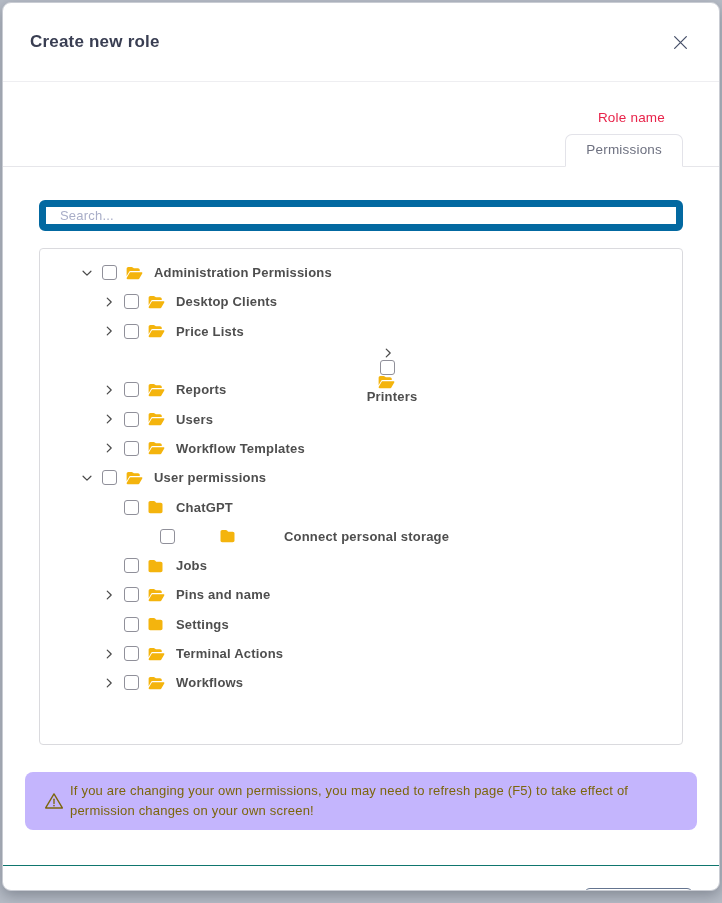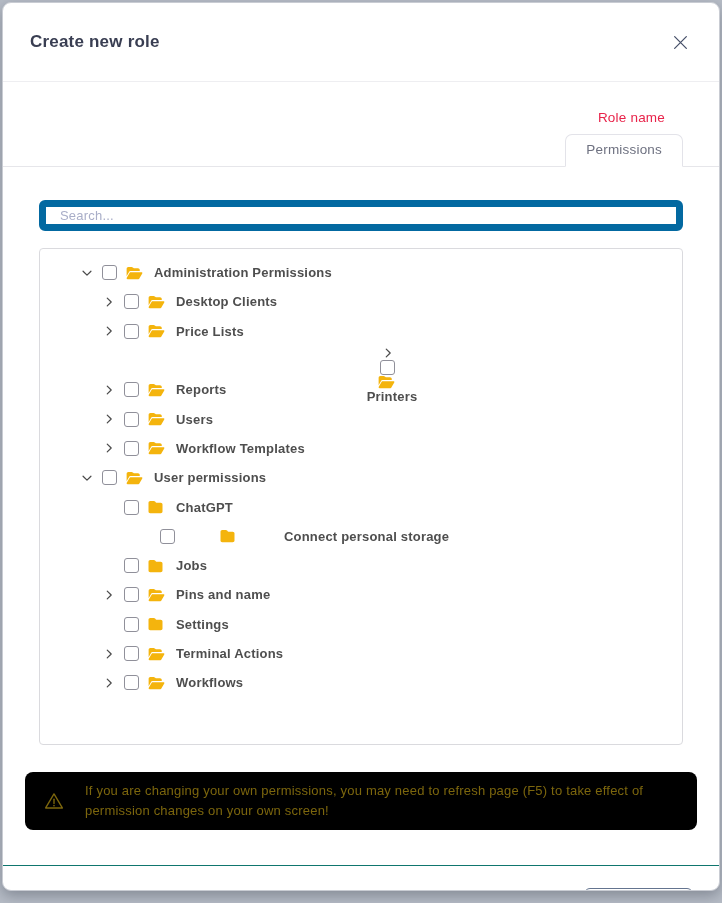--- a/index.html
+++ b/index.html
@@ -82,25 +82,25 @@
   .checkbox {
     width: 15px; height: 15px; flex: none;
     border: 1.5px solid #90909a; border-radius: 3px;
     background: #fff; margin-right: 9px; cursor: pointer;
   }
   .folder { width: 18px; flex: none; margin-right: 10px; display: flex; align-items: center; }
   .tree-label { font-size: 13px; color: #4e4e4e; letter-spacing: .2px; white-space: nowrap; }
   
   .warning-box {
     margin: 27px 22px 0;
-    background: #000000;
+    background: #c4b5fd;
     border-radius: 8px;
     padding: 9px 18px;
     min-height: 56px;
-    display: flex; align-items: center; gap: 20px;
+    display: flex; align-items: center; gap: 5px;
   }
   .warning-icon { flex: none; display: flex; }
   .warning-text {
     font-size: 13px; line-height: 1.55; color: #7c660d; letter-spacing: .2px;
   }
   
   .modal-footer {
     border-top: 1px solid #0f766e;
     margin-top: 35px;
     padding: 22px 26px 0;

